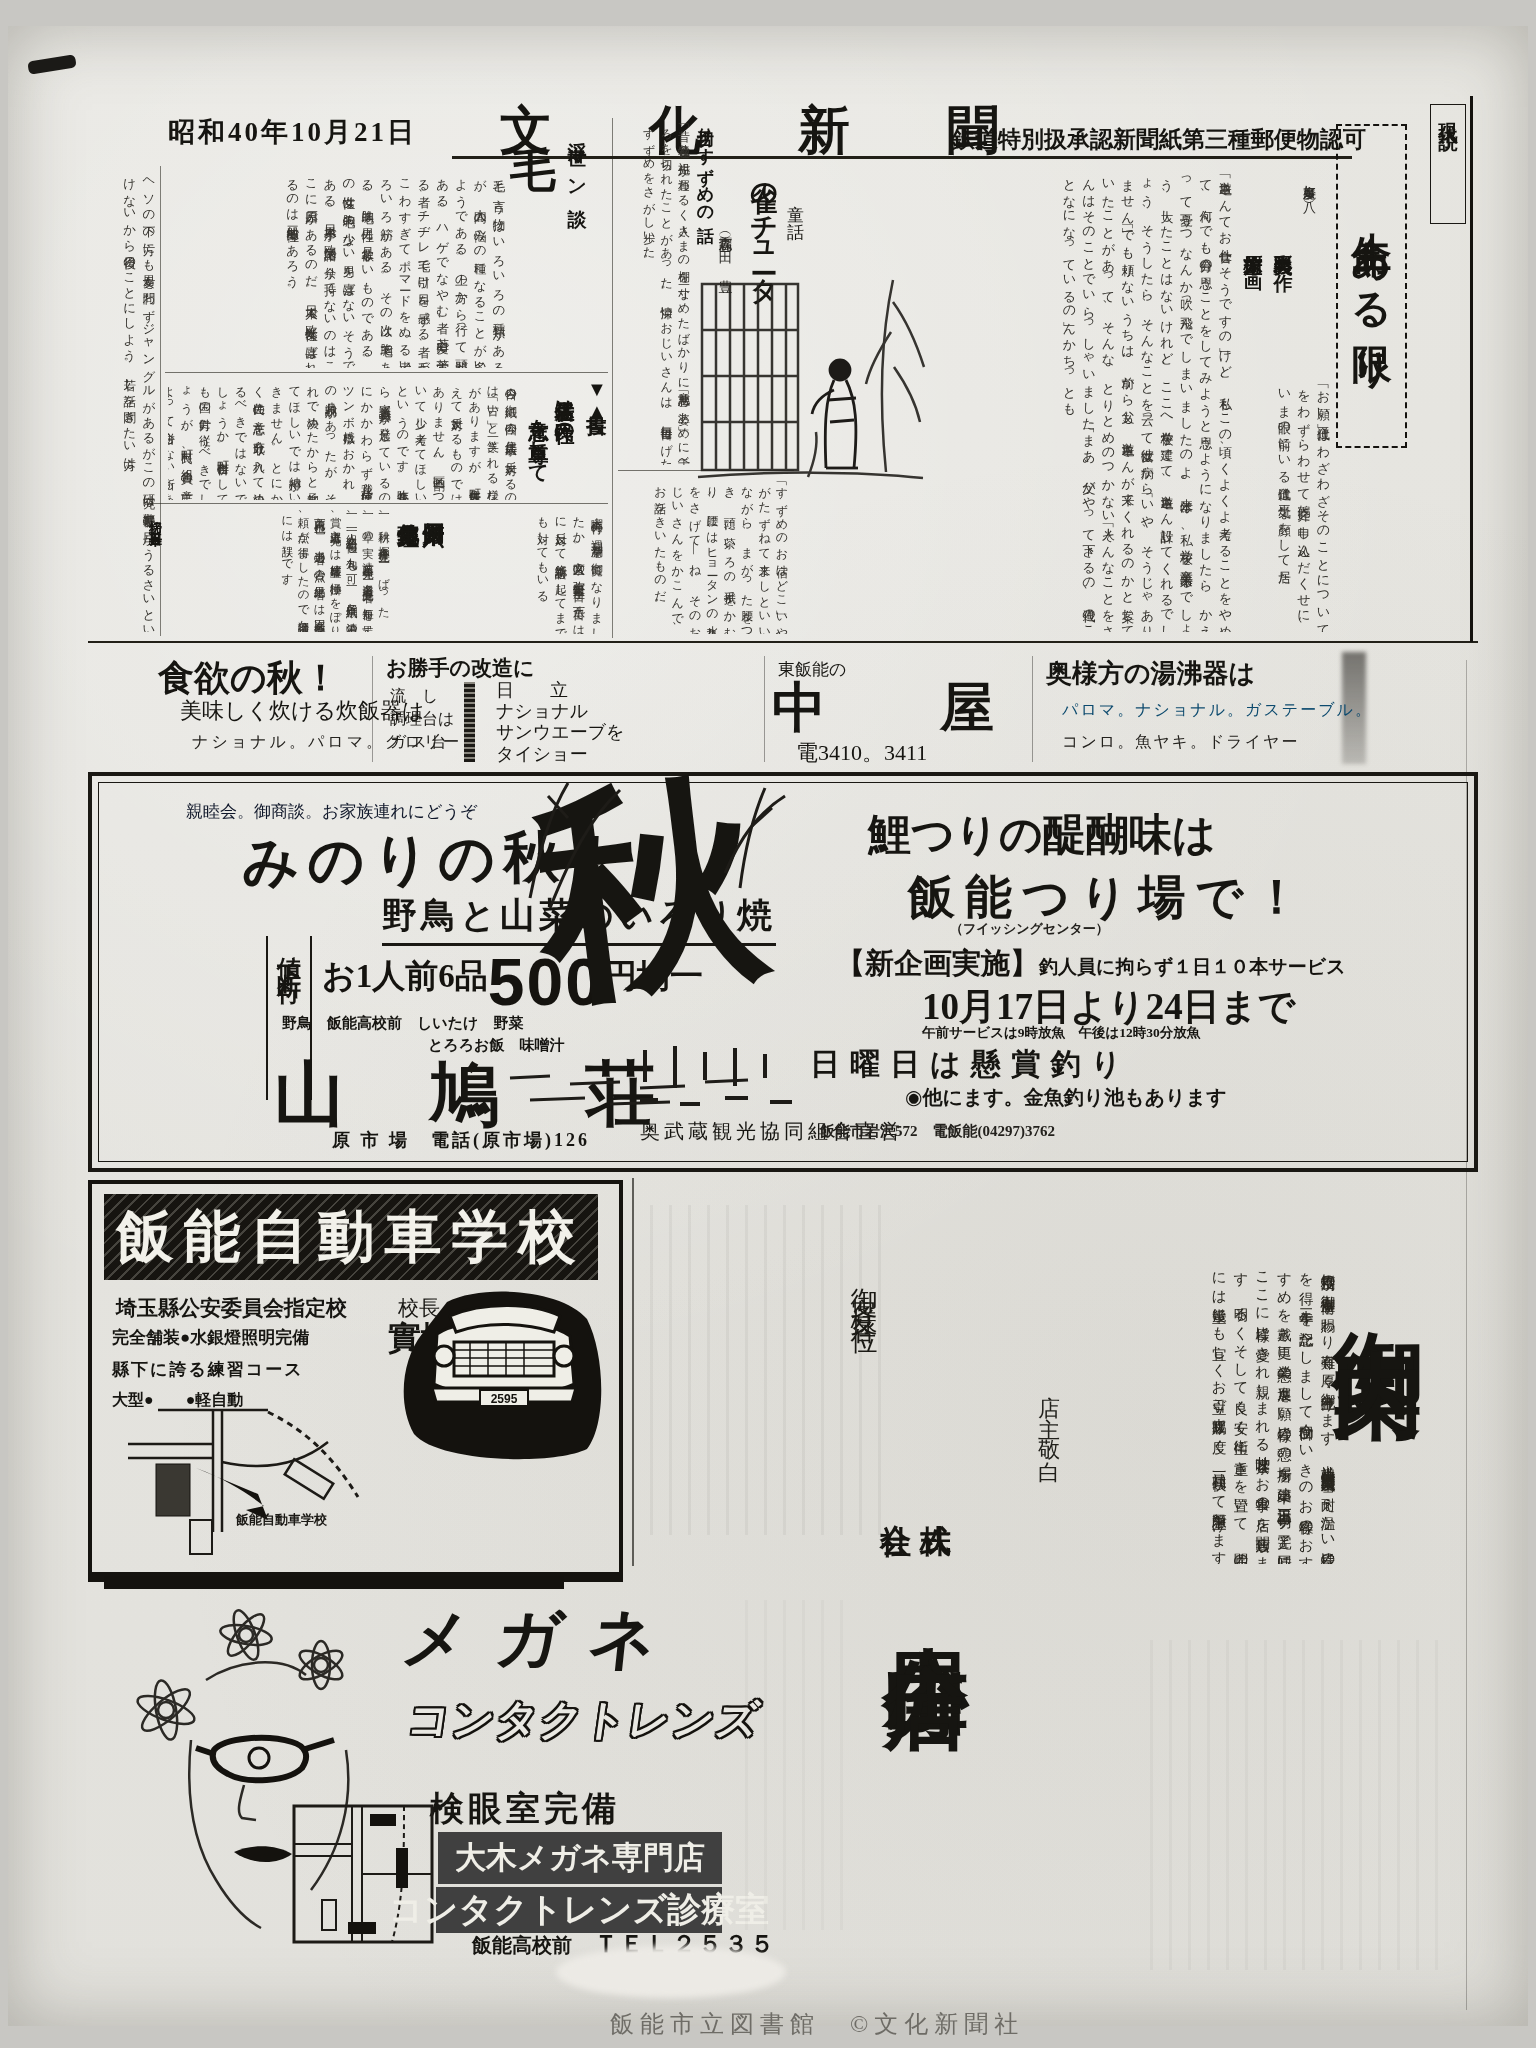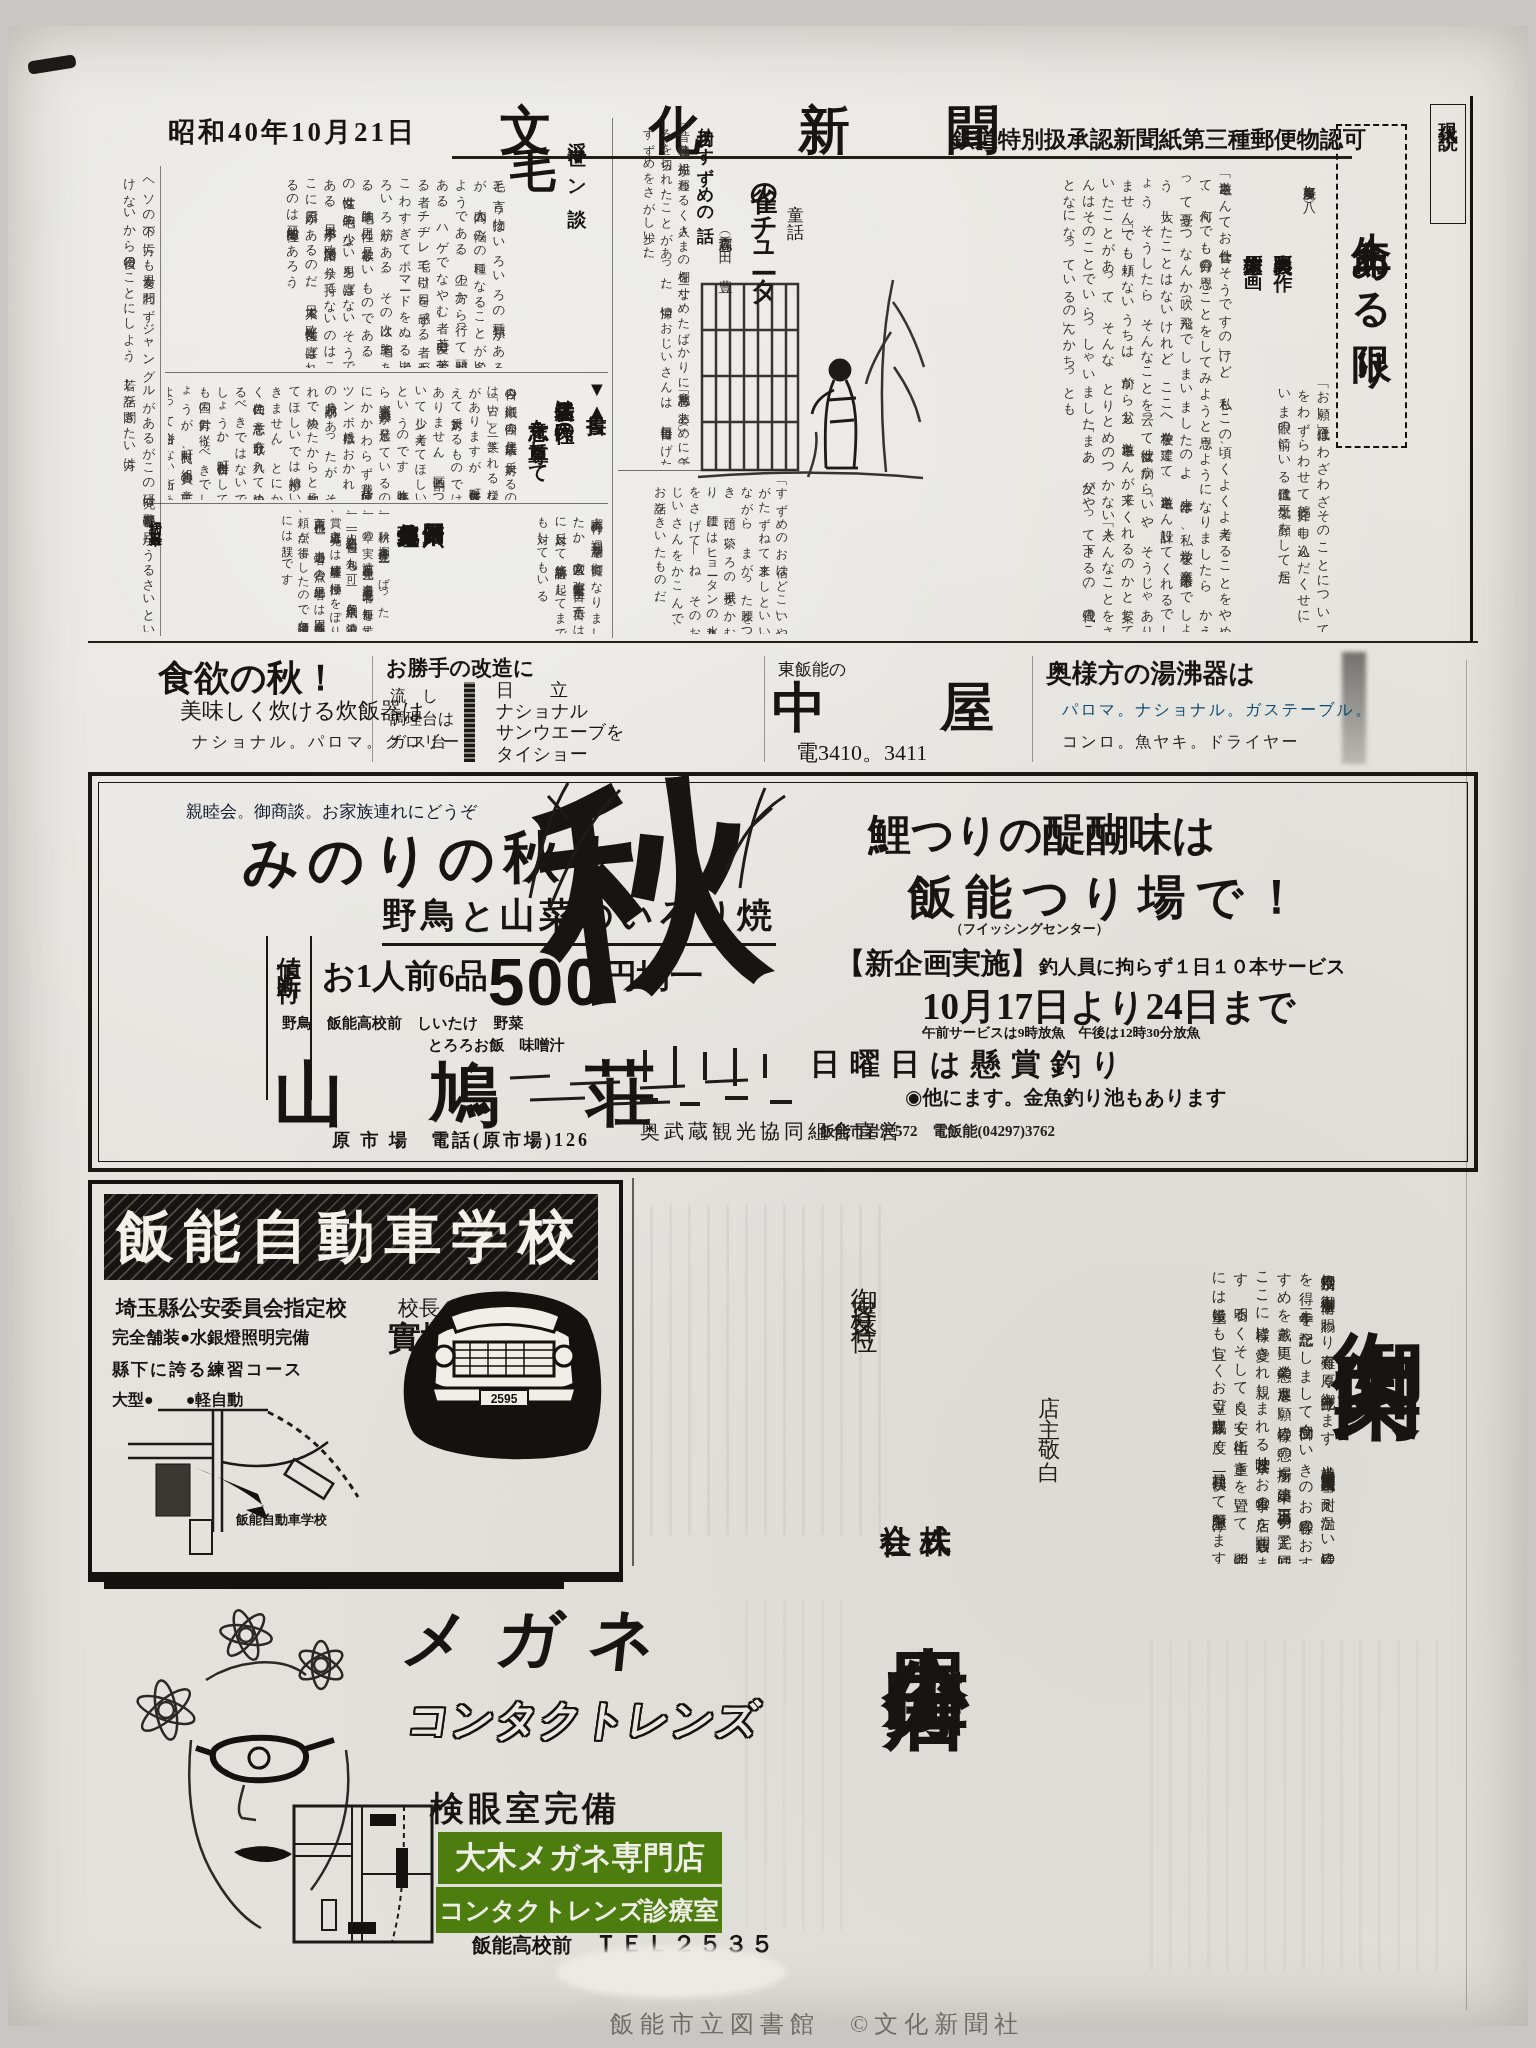--- a/index.html
+++ b/index.html
@@ -11,21 +11,21 @@
            radial-gradient(circle at 30% 20%, rgba(255,255,255,.35), transparent 50%),
            radial-gradient(circle at 75% 70%, rgba(120,115,100,.08), transparent 55%),
            linear-gradient(#e7e6e1,#e2e1dc);
          box-shadow:inset 0 0 70px rgba(95,92,82,.38);}
   .v{writing-mode:vertical-rl;}
   .body-v{writing-mode:vertical-rl;overflow:hidden;color:#34322d;letter-spacing:1px;
           font-family:"Liberation Serif","DejaVu Serif",serif;text-align:justify;}
   .sans{font-family:"Liberation Sans","DejaVu Sans",sans-serif;}
   .ink{color:#161511;}
   .rule{background:#222018;}
-  .band{background:#4d7c0f;color:#efeee7;text-align:left;}
+  .band{background:#404040;color:#efeee7;text-align:left;}
   .outline-text{color:#e9e8e2;text-shadow:-2px 0 #15130f,2px 0 #15130f,0 -2px #15130f,0 2px #15130f,
     -2px -2px #15130f,2px 2px #15130f,-2px 2px #15130f,2px -2px #15130f;}
   .hatch{background:repeating-linear-gradient(135deg,#161410 0 7px,#46443e 7px 9px);}
   .ghostcols{background:repeating-linear-gradient(90deg,rgba(40,38,32,.055) 0 3px,transparent 3px 19px);}
   .dbl{border:4px solid #1a1813;outline:1.5px solid #1a1813;outline-offset:-11px;}
   svg{display:block;}
 </style>
 </head>
 <body>
 
@@ -309,21 +309,21 @@
     <rect x="78" y="10" width="26" height="12" fill="#14120e"></rect>
     <rect x="30" y="96" width="14" height="30" fill="none" stroke="#1c1a16" stroke-width="2"></rect>
     <rect x="56" y="118" width="28" height="12" fill="#14120e"></rect>
     <rect x="104" y="44" width="12" height="40" fill="#14120e"></rect>
   </svg>
 </div>
 <div class="abs band" style="left:438px;top:1832px;width:284px;height:52px;display:flex;align-items:center;justify-content:center;">
   <span style="font-size:31px;font-weight:bold;white-space:nowrap;">大木メガネ専門店</span>
 </div>
 <div class="abs band" style="left:436px;top:1887px;width:286px;height:46px;display:flex;align-items:center;justify-content:center;">
-  <span style="font-size:25px;font-weight:bold;white-space:nowrap;">コンタクトレンズ診療室</span>
+  <span style="font-size:34px;font-weight:bold;white-space:nowrap;">コンタクトレンズ診療室</span>
 </div>
 <div class="abs ink" style="left:472px;top:1932px;font-size:20px;font-weight:bold;">飯能高校前</div>
 <div class="abs ink" style="left:594px;top:1928px;font-size:24px;font-weight:bold;letter-spacing:2px;">ＴＥＬ２５３５</div>
 <div class="abs" style="left:556px;top:1946px;width:230px;height:52px;background:#eceae5;border-radius:50%;filter:blur(3px);"></div>
 
 <div class="abs" style="left:632px;top:1178px;width:2px;height:388px;background:rgba(25,23,19,.65);"></div>
 <div class="abs ghostcols" style="left:650px;top:1205px;width:240px;height:330px;"></div>
 <div class="abs ghostcols" style="left:1150px;top:1640px;width:300px;height:330px;opacity:.7;"></div>
 <div class="abs ghostcols" style="left:745px;top:1600px;width:110px;height:330px;opacity:.6;"></div>
 

